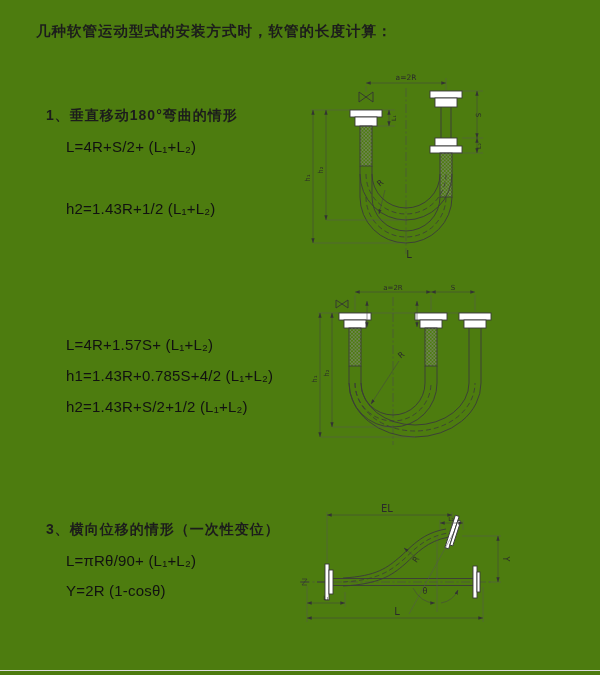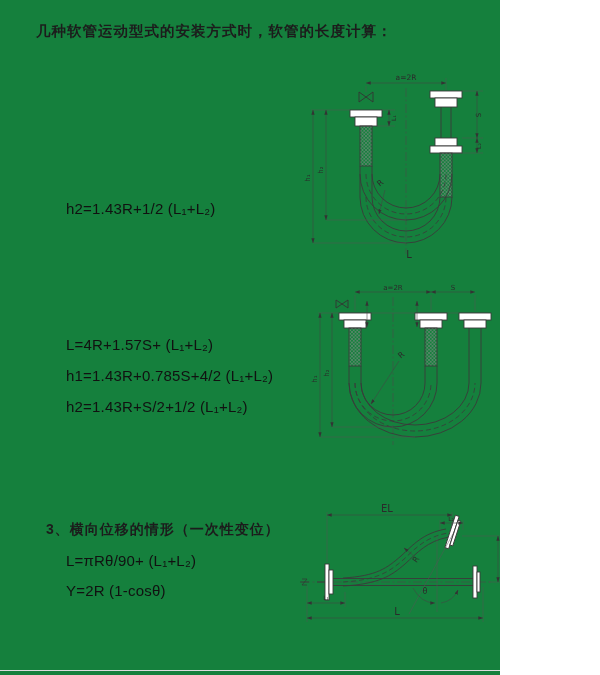--- a/index.html
+++ b/index.html
@@ -1,16 +1,16 @@
 <!DOCTYPE html>
 <html><head>
 <meta charset="utf-8">
 <style>
   html,body{margin:0;padding:0;background:#fff;}
-  .page{position:relative;width:500px;height:675px;background:#15803d;overflow:hidden;
+  .page{position:relative;width:600px;height:675px;background:#4d7c0f;overflow:hidden;
         font-family:"Liberation Sans","DejaVu Sans",sans-serif;color:#1c1c1c;}
   .t{position:absolute;left:36px;top:22px;font-size:14.5px;font-weight:bold;letter-spacing:1px;}
   .h{position:absolute;font-size:14px;font-weight:bold;letter-spacing:1px;}
   .f{position:absolute;font-size:15px;font-weight:500;color:#111;letter-spacing:.2px;}
   .dg{position:absolute;}
   .rule{position:absolute;left:0;top:670px;width:600px;height:1px;background:#dcdcdc;}
   svg{font-family:"DejaVu Sans","Liberation Sans",sans-serif;}
   svg text{fill:#2b2b2b;}
   .g{stroke:#3a3a3a;stroke-width:.9;fill:none;}
   .gf{stroke:#3a3a3a;stroke-width:.9;fill:#fff;}
@@ -20,20 +20,22 @@
   .hz{stroke:#3a3a3a;stroke-width:.8;fill:none;stroke-dasharray:5 3;}
   .v{fill:none;stroke:#333;stroke-width:.9;}
 </style>
 </head>
 <body>
 
 <div class="page">
 
   <div class="t">几种软管运动型式的安装方式时，软管的长度计算：</div>
 
+  <div class="h" style="left:46px;top:107px">1、垂直移动180°弯曲的情形</div>
+  <div class="f" style="left:66px;top:138px">L=4R+S/2+ (L₁+L₂)</div>
   <div class="f" style="left:66px;top:200px">h2=1.43R+1/2 (L₁+L₂)</div>
 
   <svg class="dg" style="left:303px;top:66px" width="290" height="198" viewBox="0 0 290 198">
     <defs>
       <marker id="ar1" markerWidth="9" markerHeight="6" refX="8.5" refY="3" orient="auto-start-reverse">
         <path d="M0,0 L9,3 L0,6 Z" fill="#333"></path>
       </marker>
       <pattern id="br1" width="3.5" height="3.5" patternUnits="userSpaceOnUse">
         <path d="M0,3.5 L3.5,0 M0,0 L3.5,3.5" stroke="#8a8a8a" stroke-width=".5"></path>
       </pattern>

